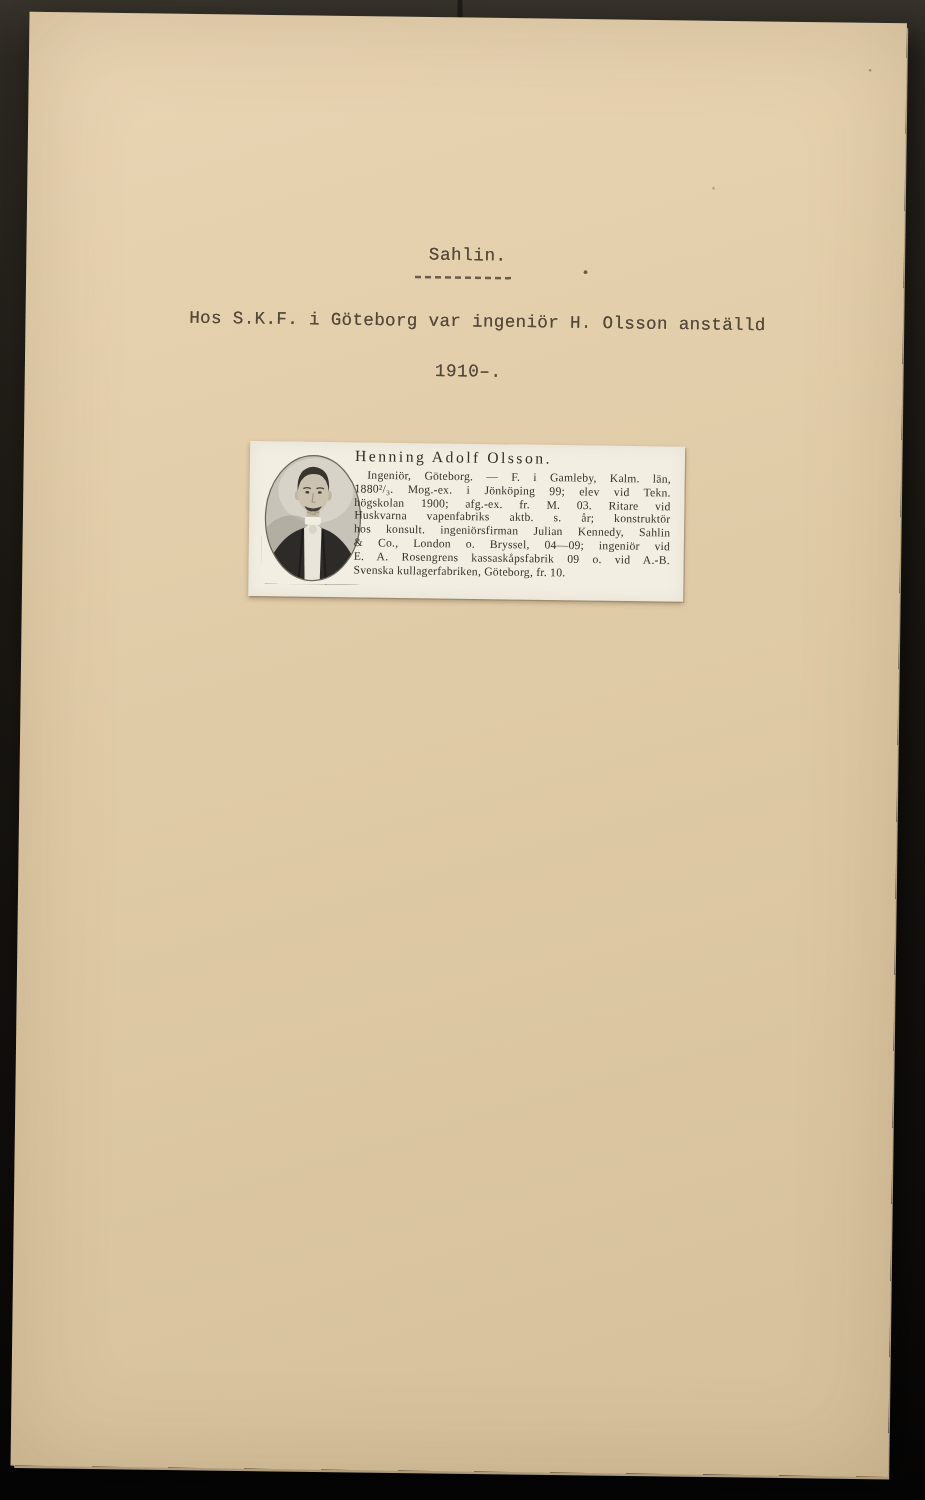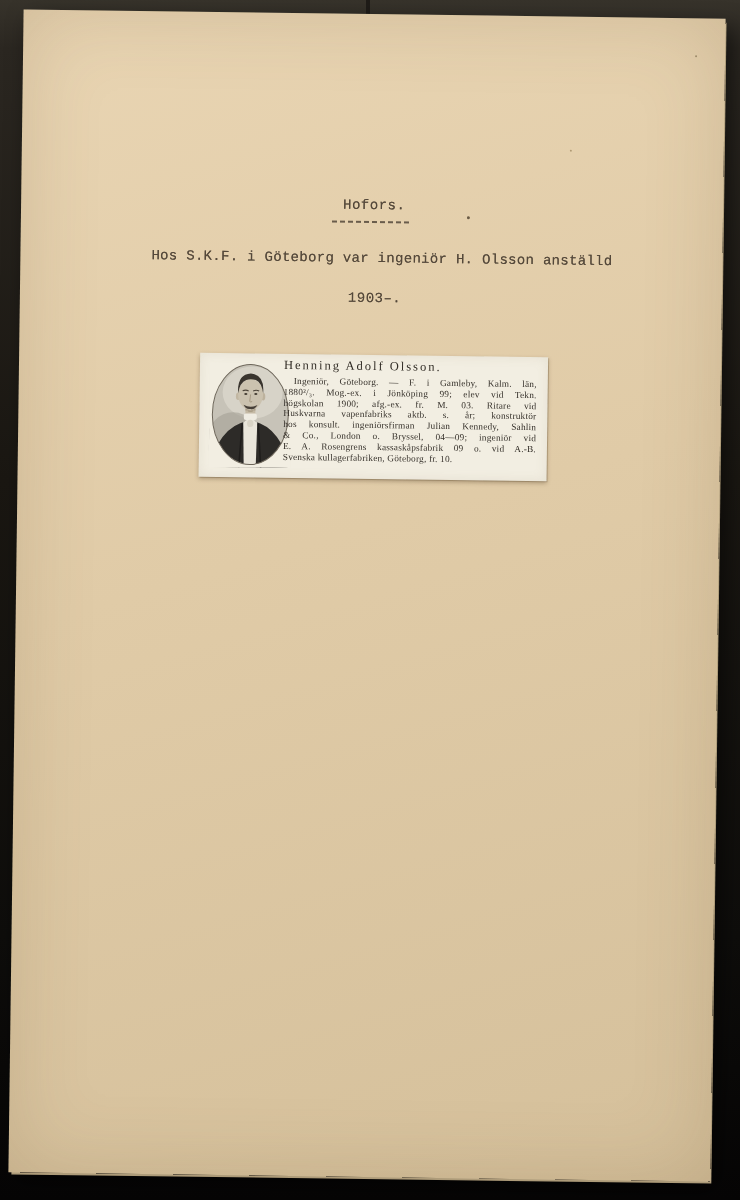--- a/index.html
+++ b/index.html
@@ -48,24 +48,24 @@
   .s2{left:548px;top:133px;width:2px;height:2px;background:#b09a74;}
   .s3{left:672px;top:37px;width:2px;height:2px;background:#9c8a6a;}
 </style>
 </head>
 <body>
 
 <div class="seam"></div>
 
 <div class="paper">
 
-  <div class="typed title">Hofors.</div>
+  <div class="typed title">Sahlin.</div>
   <div class="title-underline"></div>
   <div class="typed line1">Hos S.K.F. i Göteborg var ingeniör H. Olsson anställd</div>
-  <div class="typed line2">1903–.</div>
+  <div class="typed line2">1910–.</div>
 
   <div class="clipping">
     <svg class="photo" viewBox="0 0 82 105" xmlns="http://www.w3.org/2000/svg">
       <rect x="0" y="0" width="82" height="105" fill="#eee9dc"></rect>
       <ellipse cx="41" cy="52" rx="38" ry="50" fill="#c7c3b8"></ellipse>
       <ellipse cx="43" cy="30" rx="30" ry="26" fill="#d7d3c8"></ellipse>
       <ellipse cx="24" cy="78" rx="26" ry="28" fill="#a09c92" opacity="0.55"></ellipse>
       <path d="M 3 105 L 9 82 Q 18 66 31 61 L 41 57 L 51 61 Q 64 66 73 82 L 79 105 Z" fill="#2d2b28"></path>
       <path d="M 34 60 L 41 55 L 48 60 L 47 105 L 35 105 Z" fill="#e9e5da"></path>
       <path d="M 33 61 L 30 105" stroke="#1e1c1a" stroke-width="1.5" fill="none"></path>

